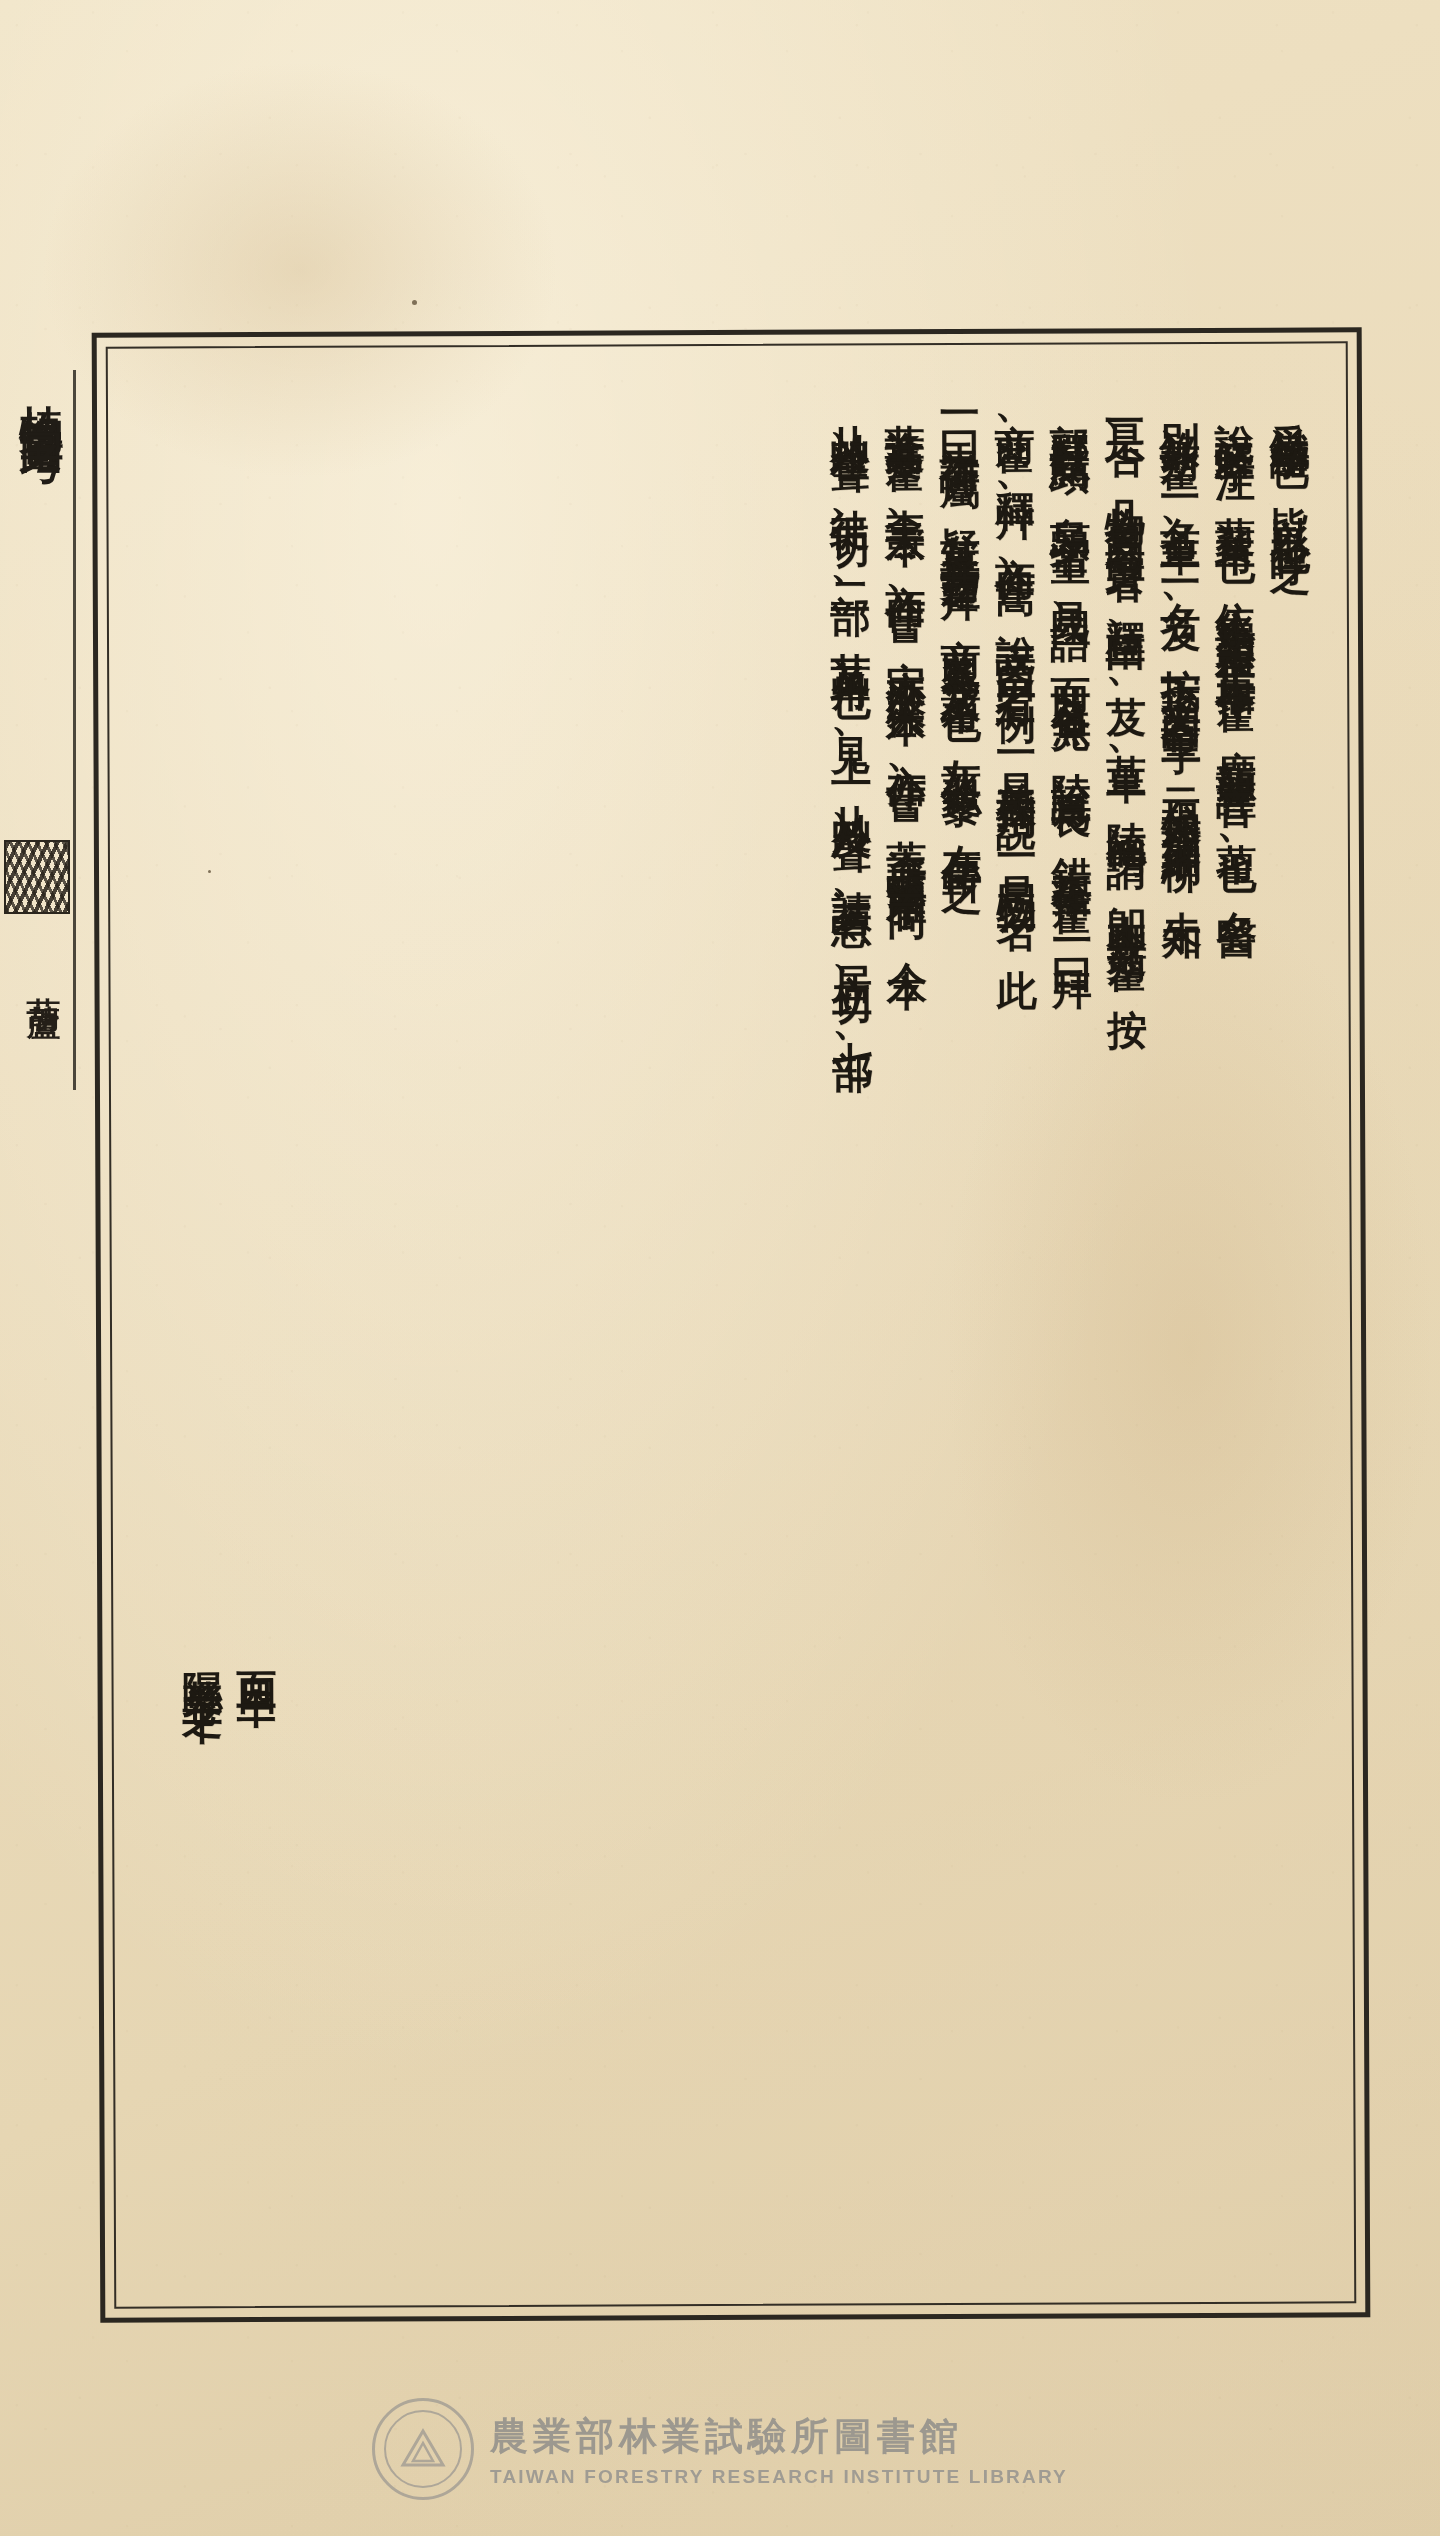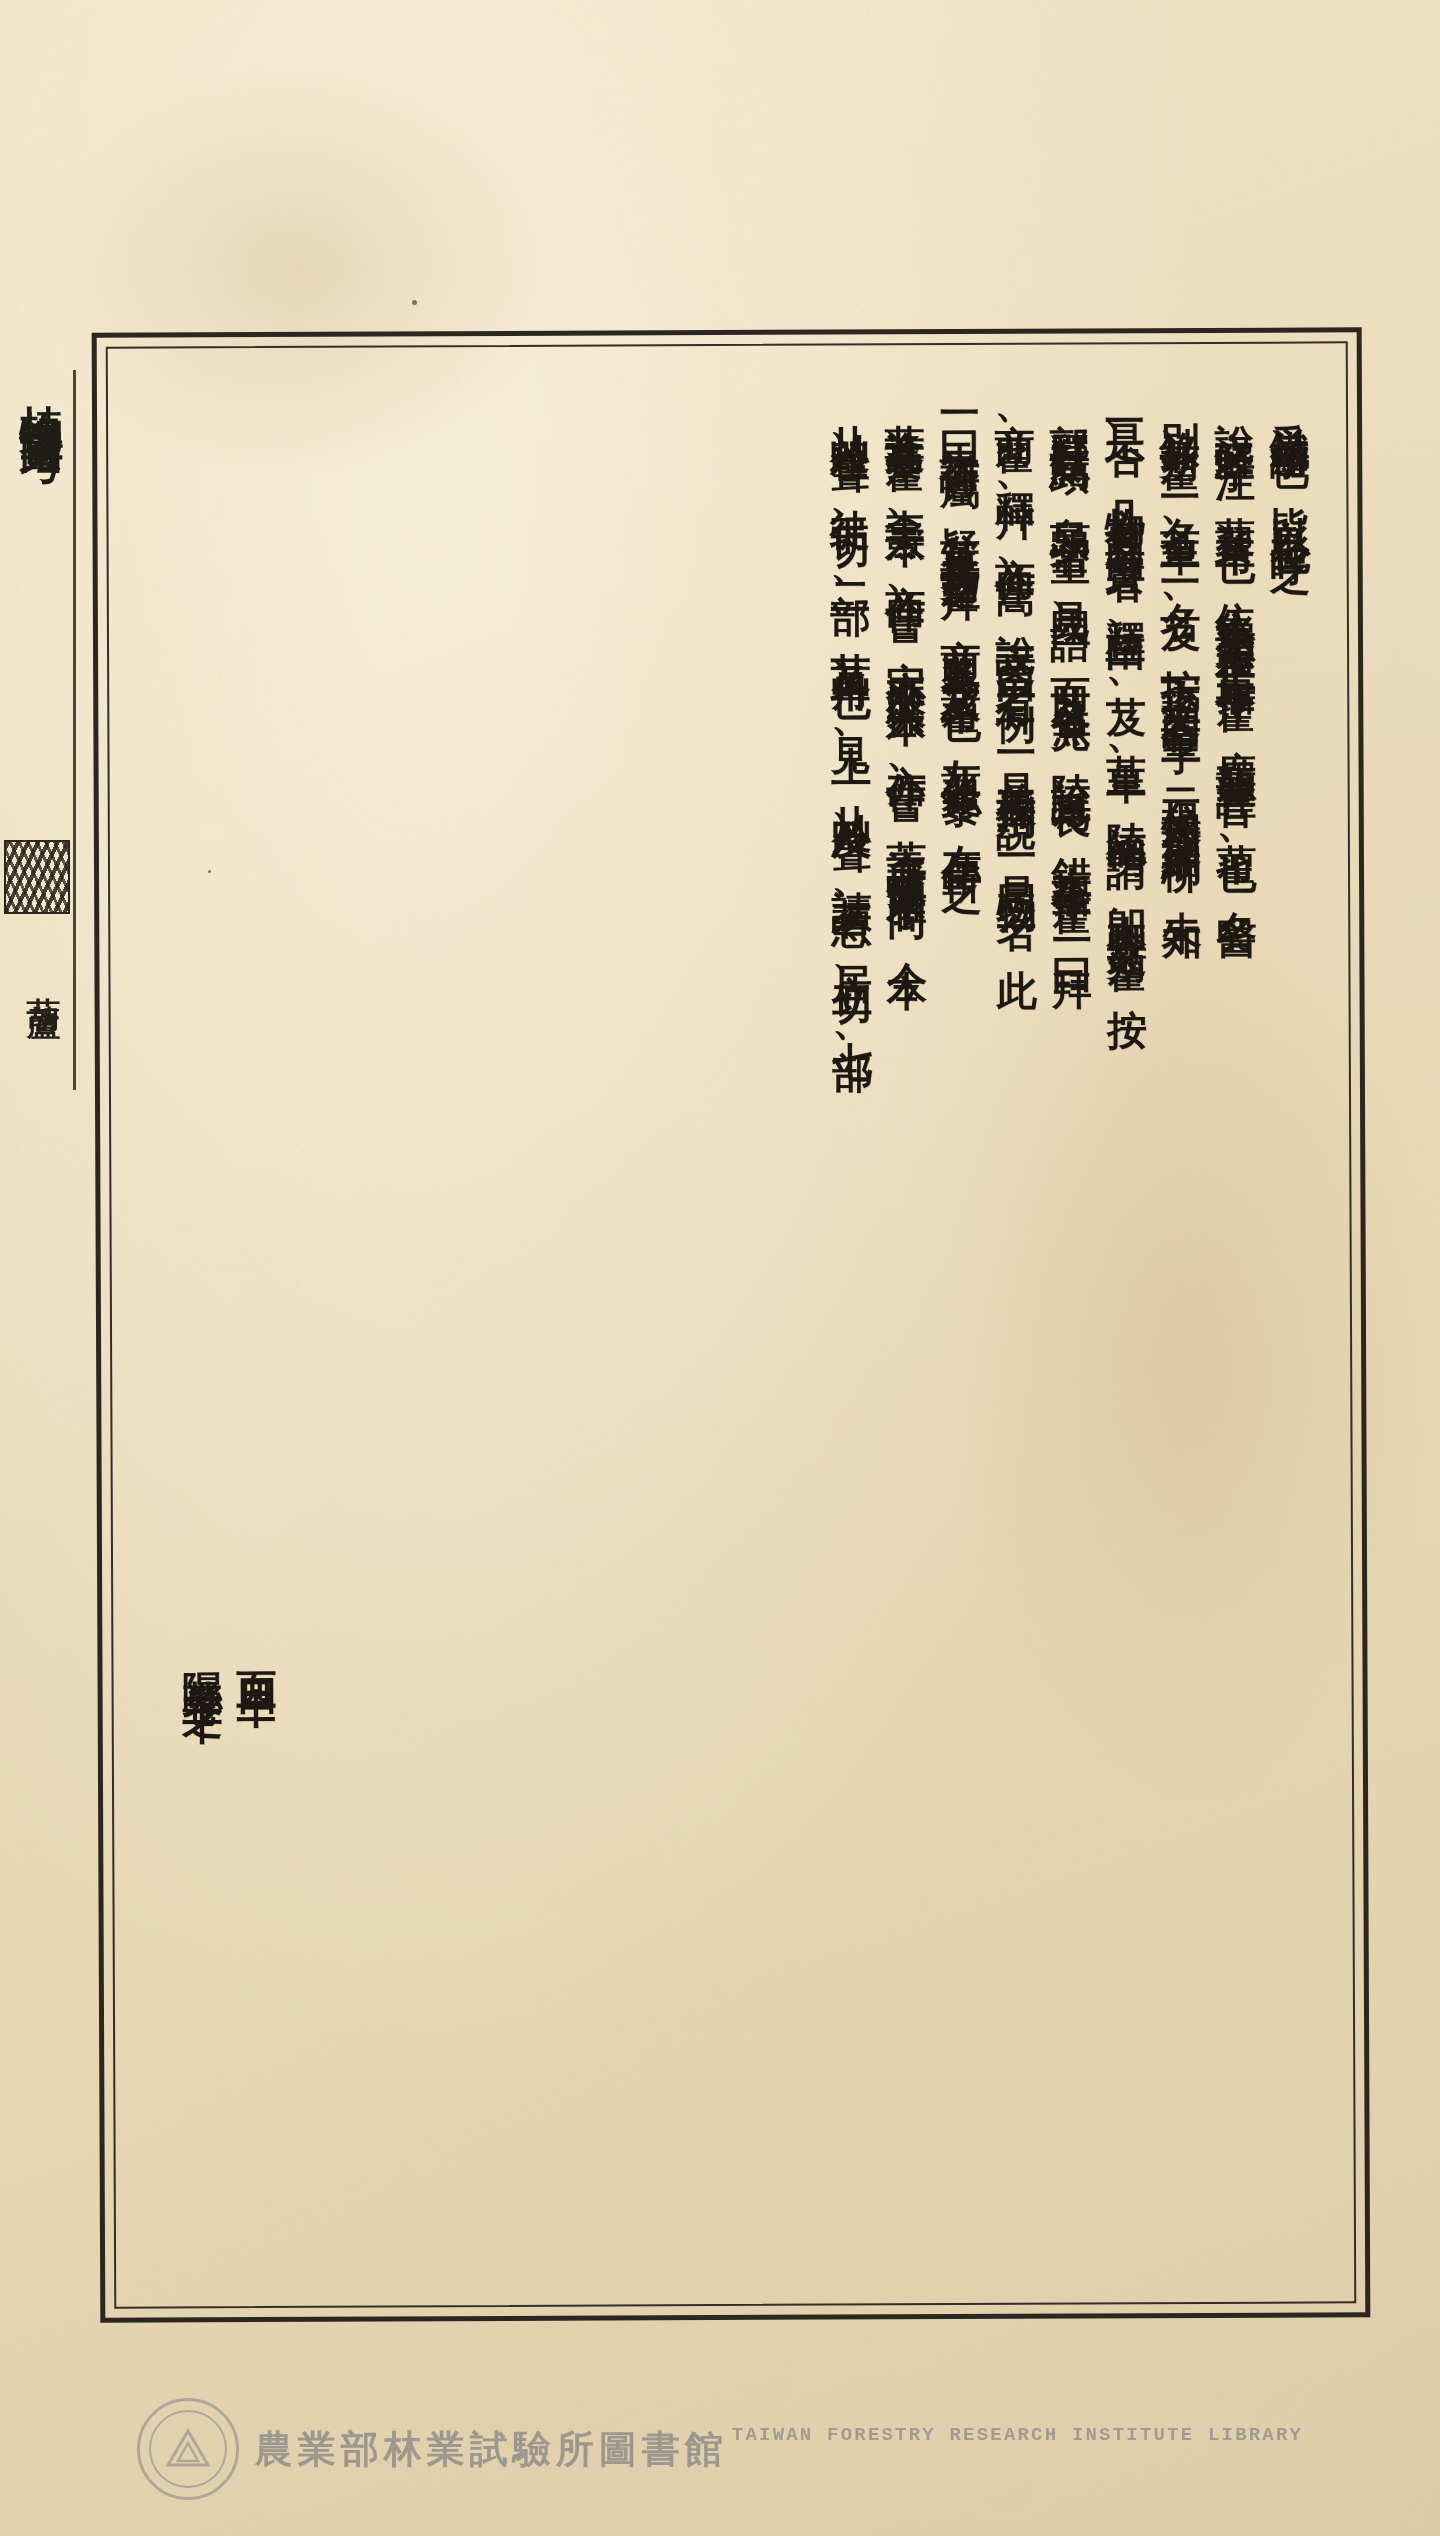--- a/index.html
+++ b/index.html
@@ -206,32 +206,32 @@
   }
   .stamp-seal::after {
     content: "";
     position: absolute;
     inset: 9px;
     border-radius: 50%;
     border: 2px solid #9b9892;
   }
   .stamp-text {
     display: flex;
-    flex-direction: row;
+    flex-direction: column;
     gap: 4px;
     color: #9a9790;
   }
   .stamp-cn {
     font-size: 38px;
     letter-spacing: 5px;
     font-weight: 700;
     color: #97948d;
   }
   .stamp-en {
-    font-family: Liberation Mono, monospace;
+    font-family: Liberation Sans, sans-serif;
     font-size: 19px;
     letter-spacing: 2.2px;
     font-weight: 700;
     color: #9b9891;
   }
 </style>
 </head>
 <body>
 
 <div class="page">

